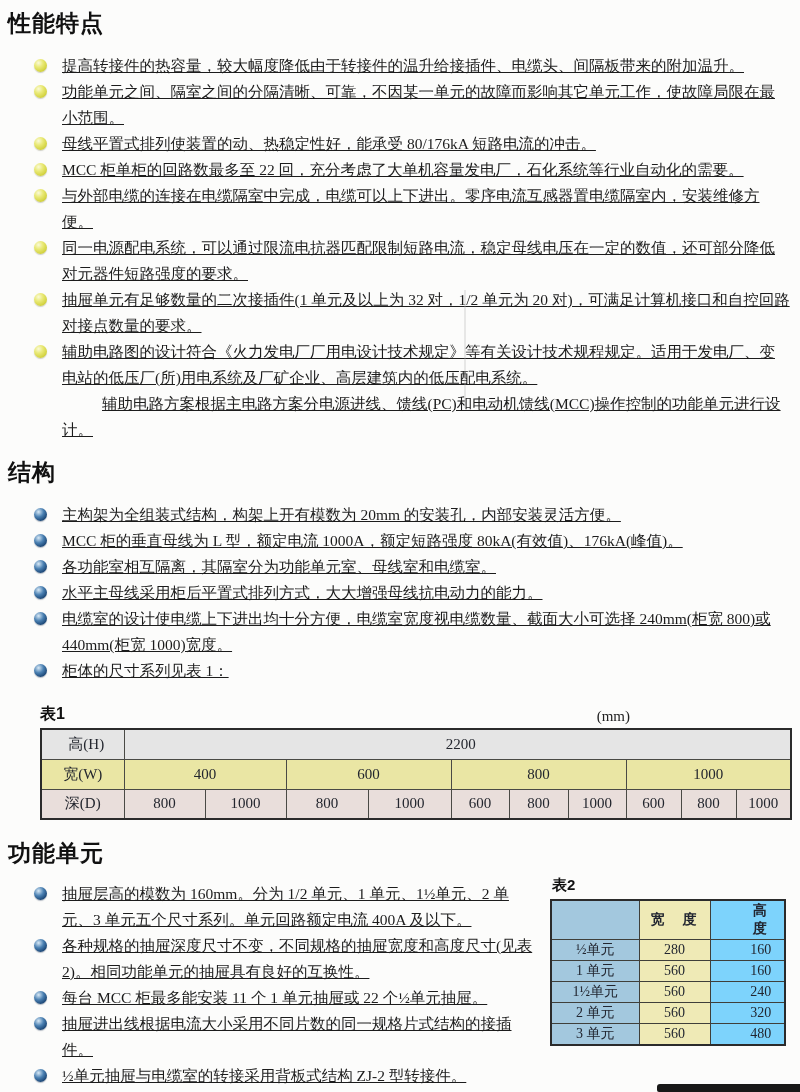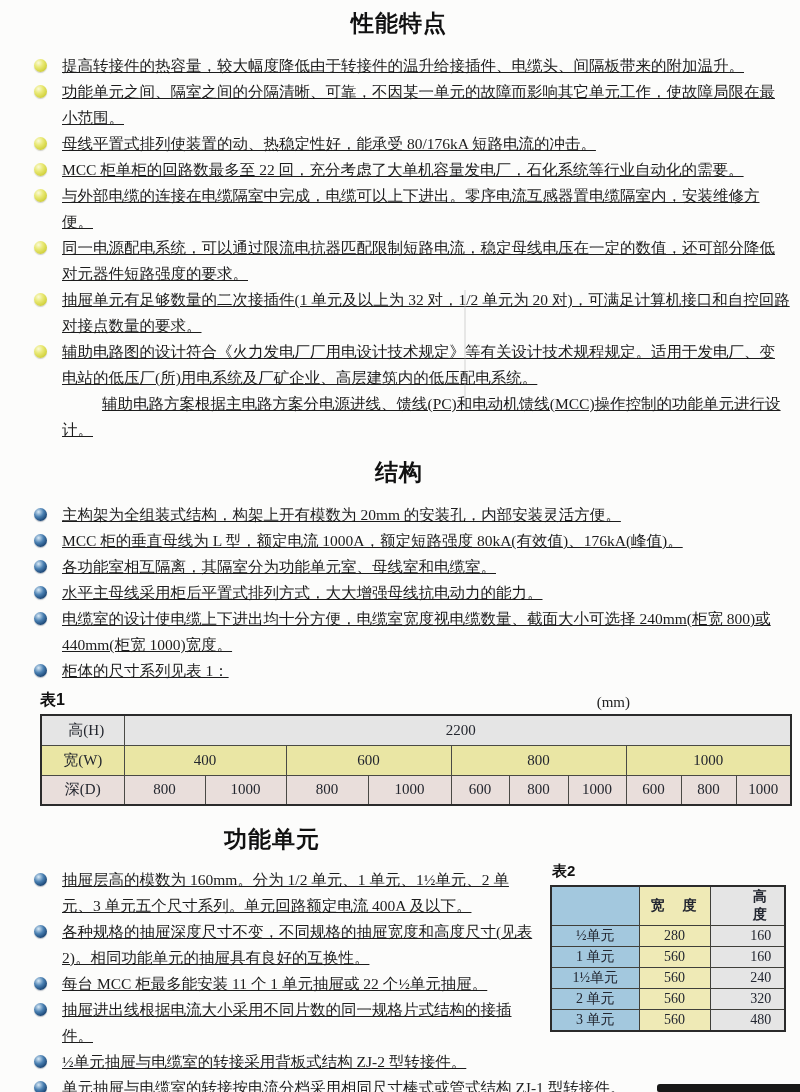--- a/index.html
+++ b/index.html
@@ -15,21 +15,20 @@
   .doc { padding: 8px 10px 0 14px; position: relative; }
 
   h1.sec-title {
     font-family: "Liberation Sans", "DejaVu Sans", sans-serif;
     font-weight: bold;
     font-size: 23px;
     line-height: 27px;
     margin: 0 0 0 -6px;
     letter-spacing: 1px;
     color: #111;
-    text-align: center;
   }
   h1.t-perf  { margin-top: 2px; }
   h1.t-struct{ margin-top: 16px; }
   h1.t-units { margin-top: 20px; }
 
   ul.bullets { list-style: none; margin: 16px 0 0 0; padding: 0; }
   ul.bullets li {
     position: relative;
     padding-left: 48px;
     font-size: 15.5px;
@@ -45,21 +44,21 @@
     background: radial-gradient(circle at 35% 30%, #fafad8 0%, #e9e976 35%, #d3d342 70%, #b4b42c 100%);
     box-shadow: 0 1px 1px rgba(120,120,90,.35);
   }
   .dot.b {
     background: radial-gradient(circle at 35% 30%, #d8e9f6 0%, #4a80b2 40%, #16406f 78%, #0a2750 100%);
     box-shadow: 0 1px 1px rgba(40,60,90,.35);
   }
   .extra { text-indent: 40px; }
 
   
-  .table1-wrap { width: 604px; margin: 6px 0 0 26px; }
+  .table1-wrap { width: 604px; margin: 20px 0 0 26px; }
   .tbl-caption { display: flex; justify-content: space-between; align-items: flex-end; margin-bottom: 3px; }
   .tbl-label {
     font-family: "Liberation Sans", "DejaVu Sans", sans-serif;
     font-weight: bold; font-size: 16px; color: #111;
   }
   .tbl-unit { font-size: 15px; color: #222; padding-right: 14px; }
   table.t1 {
     width: 750px; border-collapse: collapse; table-layout: fixed;
     border: 2px solid #2b2b2b;
   }
@@ -87,21 +86,21 @@
   }
   table.t2 td {
     border: 1px solid #3f3f3a;
     text-align: center;
     font-size: 14px;
     height: 21px;
     color: #222630;
   }
   td.c-blue { background: #a3c8de; }
   td.c-yel  { background: #efeab6; }
-  td.c-pink { background: #e5e5e5; padding-left: 28px; }
+  td.c-pink { background: #7dd3fc; padding-left: 28px; }
   tr.t2-hdr td { font-weight: bold; letter-spacing: 2px; }
 
   ul.units-list { margin-top: 14px; }
 
   
   .scan-bar {
     position: absolute; right: 0; bottom: 0;
     width: 143px; height: 8px;
     background: #181818;
     border-radius: 3px 0 0 2px;

